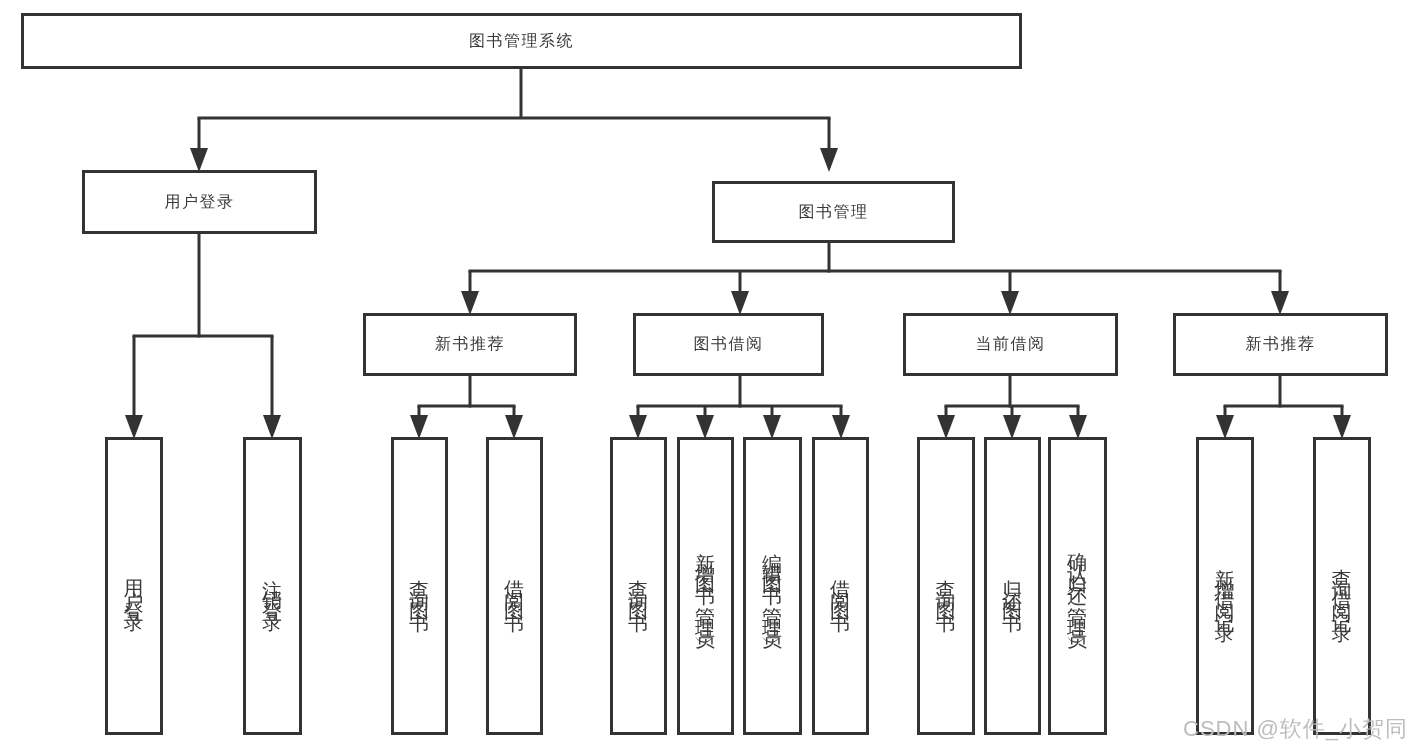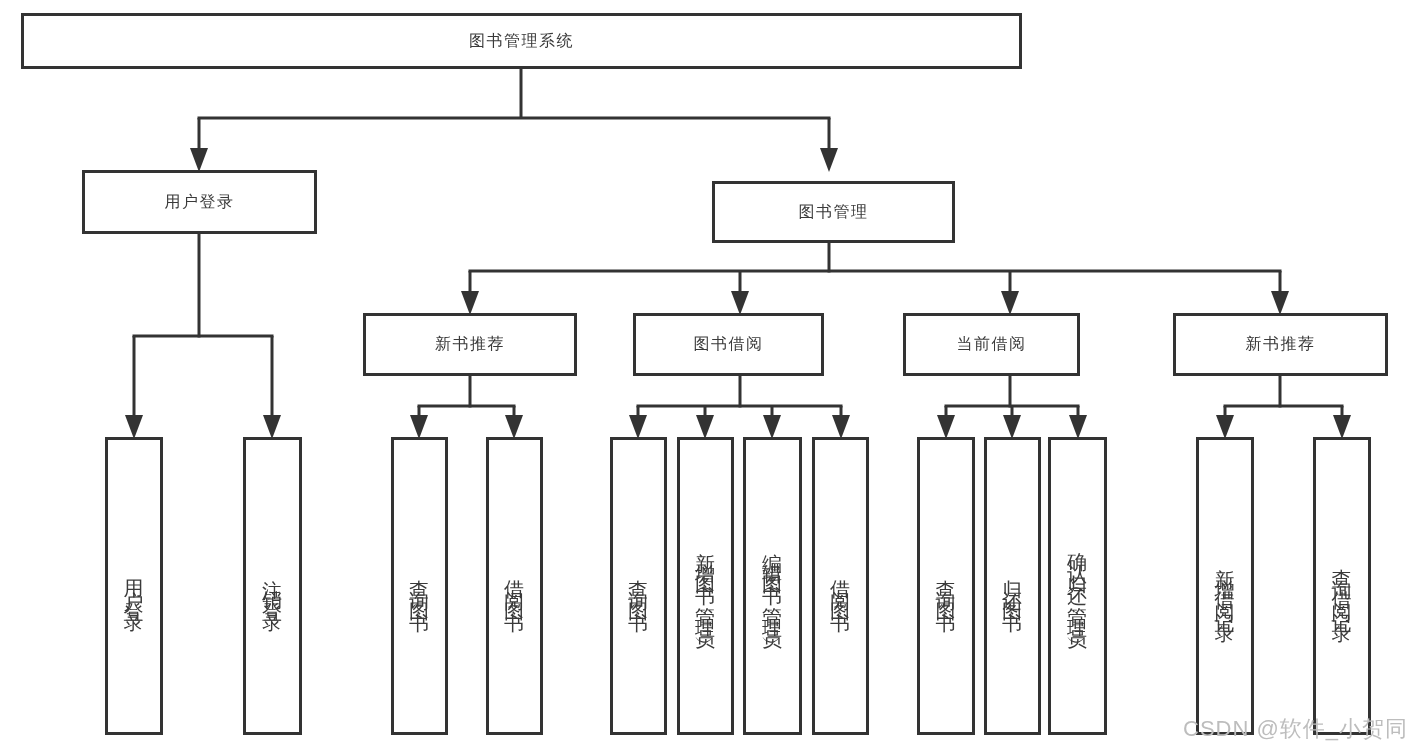--- a/index.html
+++ b/index.html
@@ -121,21 +121,21 @@
     </g>
   </svg>
 
   <div class="node hnode" style="left:21px;top:13px;width:1001px;height:56px">图书管理系统</div>
 
   <div class="node hnode" style="left:82px;top:170px;width:235px;height:64px">用户登录</div>
   <div class="node hnode" style="left:712px;top:181px;width:243px;height:62px">图书管理</div>
 
   <div class="node hnode" style="left:363px;top:313px;width:214px;height:63px">新书推荐</div>
   <div class="node hnode" style="left:633px;top:313px;width:191px;height:63px">图书借阅</div>
-  <div class="node hnode" style="left:903px;top:313px;width:177px;height:63px">当前借阅</div>
+  <div class="node hnode" style="left:903px;top:313px;width:215px;height:63px">当前借阅</div>
   <div class="node hnode" style="left:1173px;top:313px;width:215px;height:63px">新书推荐</div>
 
   <div class="node vnode" style="left:105px;top:437px;width:58px;height:298px">
     <span class="vtxt">用户登录</span>
   </div>
   <div class="node vnode" style="left:243px;top:437px;width:59px;height:298px">
     <span class="vtxt">注销登录</span>
   </div>
 
   <div class="node vnode" style="left:391px;top:437px;width:57px;height:298px">

